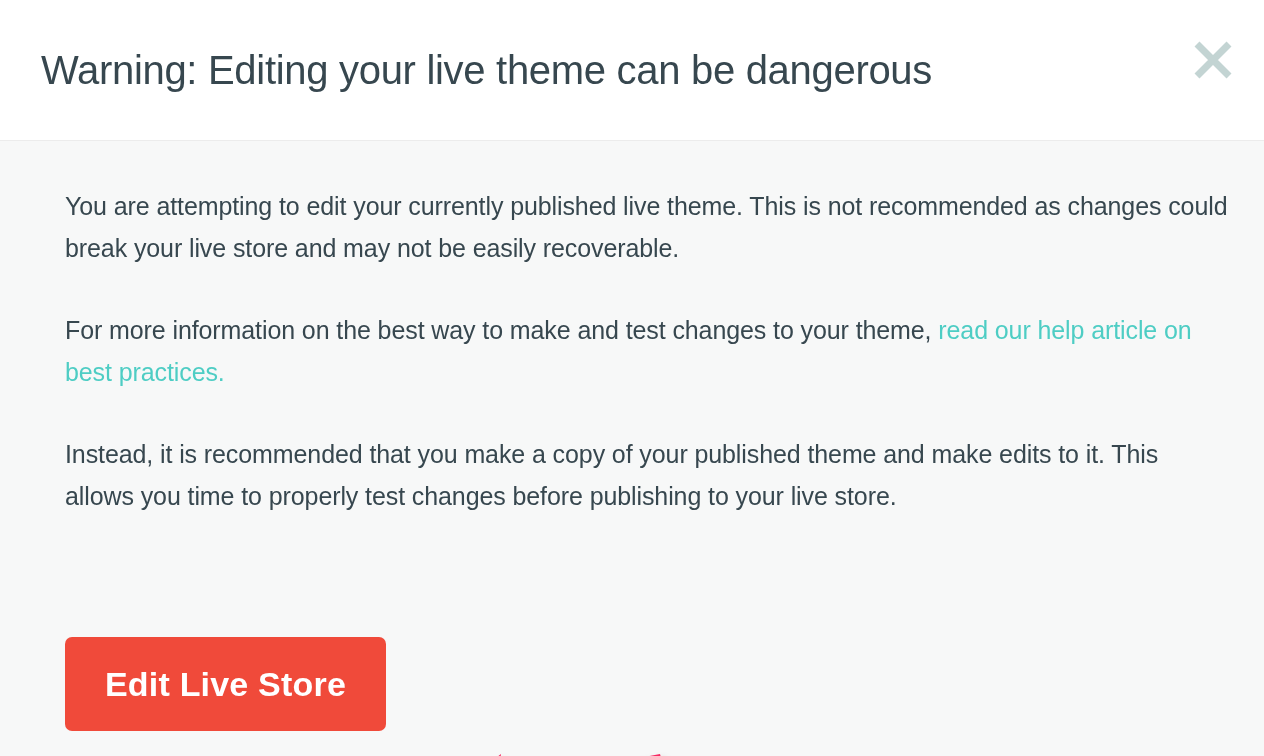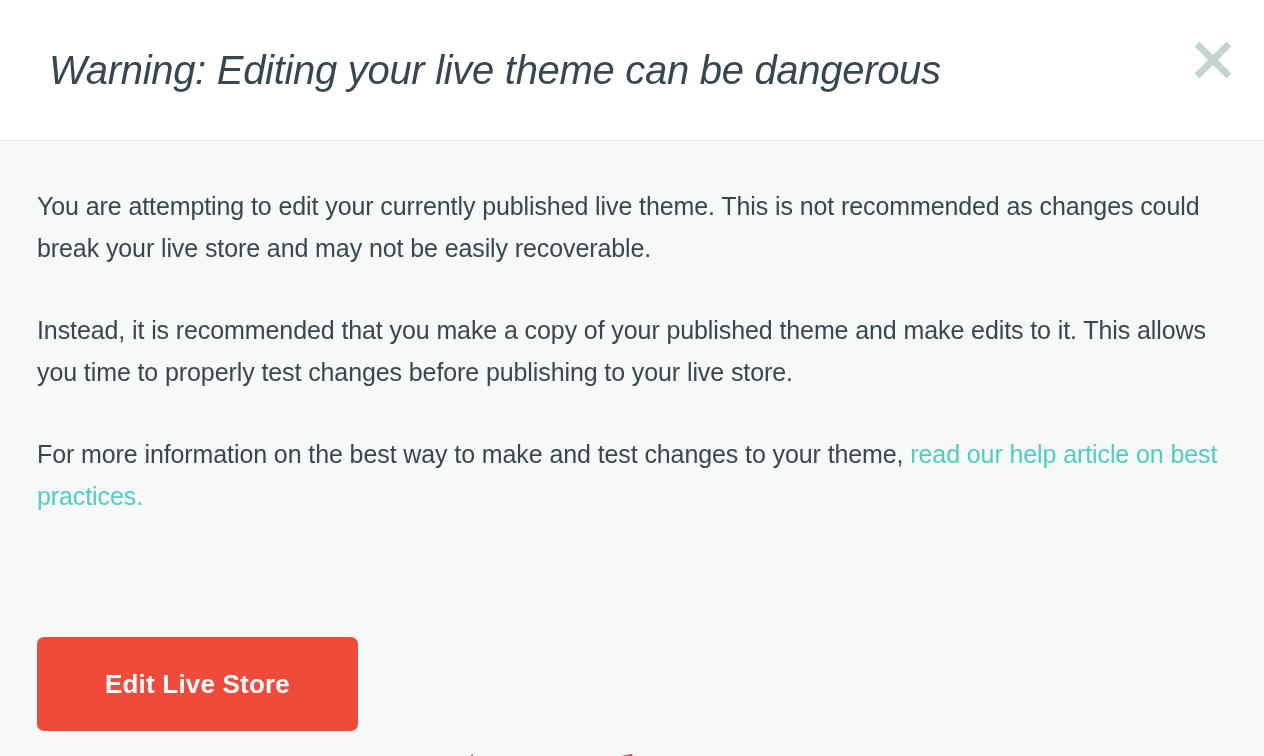--- a/index.html
+++ b/index.html
@@ -37,24 +37,23 @@
     align-items: center;
     padding: 0 36px 0 37px;
   }
 
   .modal-title {
     font-size: 40px;
     font-weight: 400;
     letter-spacing: -0.3px;
     color: #37474f;
     line-height: 1.1;
-    margin: 12px;
+    margin: 4px;
     white-space: nowrap;
     user-select: none;
-    font-style: italic;
   }
 
   .close-button {
     position: absolute;
     right: 25px;
     top: 34px;
     width: 52px;
     height: 52px;
     display: flex;
     align-items: center;
@@ -67,20 +66,21 @@
   .close-button svg {
     display: block;
   }
 
   
   .modal-body {
     flex: 1;
     position: relative;
     padding: 44px 36px 0 37px;
     box-sizing: border-box;
+    margin-left: 28px;
   }
 
   .para {
     font-size: 25px;
     line-height: 42px;
     color: #37474f;
     margin: 0 0 40px 0;
     letter-spacing: -0.1px;
     max-width: 1194px;
   }
@@ -106,21 +106,21 @@
     justify-content: space-between;
   }
 
   .btn {
     width: 321px;
     height: 94px;
     border: none;
     border-radius: 7px;
     color: #ffffff;
     font-family: "Liberation Sans", sans-serif;
-    font-size: 26px;
+    font-size: 34px;
     font-weight: 700;
     letter-spacing: 0.2px;
     cursor: pointer;
     display: flex;
     align-items: center;
     justify-content: center;
     padding: 12px;
     line-height: 1;
   }
 
@@ -159,23 +159,23 @@
           <path d="M7 7 L39 39 M39 7 L7 39" stroke="#c3d4d3" stroke-width="7" stroke-linecap="butt" fill="none"></path>
         </svg>
       </span>
     </button>
   </div>
 
   <div class="modal-body">
 
     <p class="para">You are attempting to edit your currently published live theme. This is not recommended as changes could break your live store and may not be easily recoverable.</p>
 
+    <p class="para"><span>For more information on the best way to make and test changes to your theme, </span><a class="help-link" href="#">read our help article on best practices.</a></p>
+
     <p class="para">Instead, it is recommended that you make a copy of your published theme and make edits to it. This allows you time to properly test changes before publishing to your live store.</p>
-
-    <p class="para"><span>For more information on the best way to make and test changes to your theme, </span><a class="help-link" href="#">read our help article on best practices.</a></p>
 
     <div class="annotation-arrow">
       <svg width="260" height="110" viewBox="0 0 260 110" aria-hidden="true">
         <defs>
           <filter id="arrowShadow" x="-30%" y="-30%" width="180%" height="180%">
             <feDropShadow dx="4" dy="5" stdDeviation="3.5" flood-color="#000000" flood-opacity="0.28"></feDropShadow>
           </filter>
         </defs>
         <path d="M 10 73
                  L 88 13

